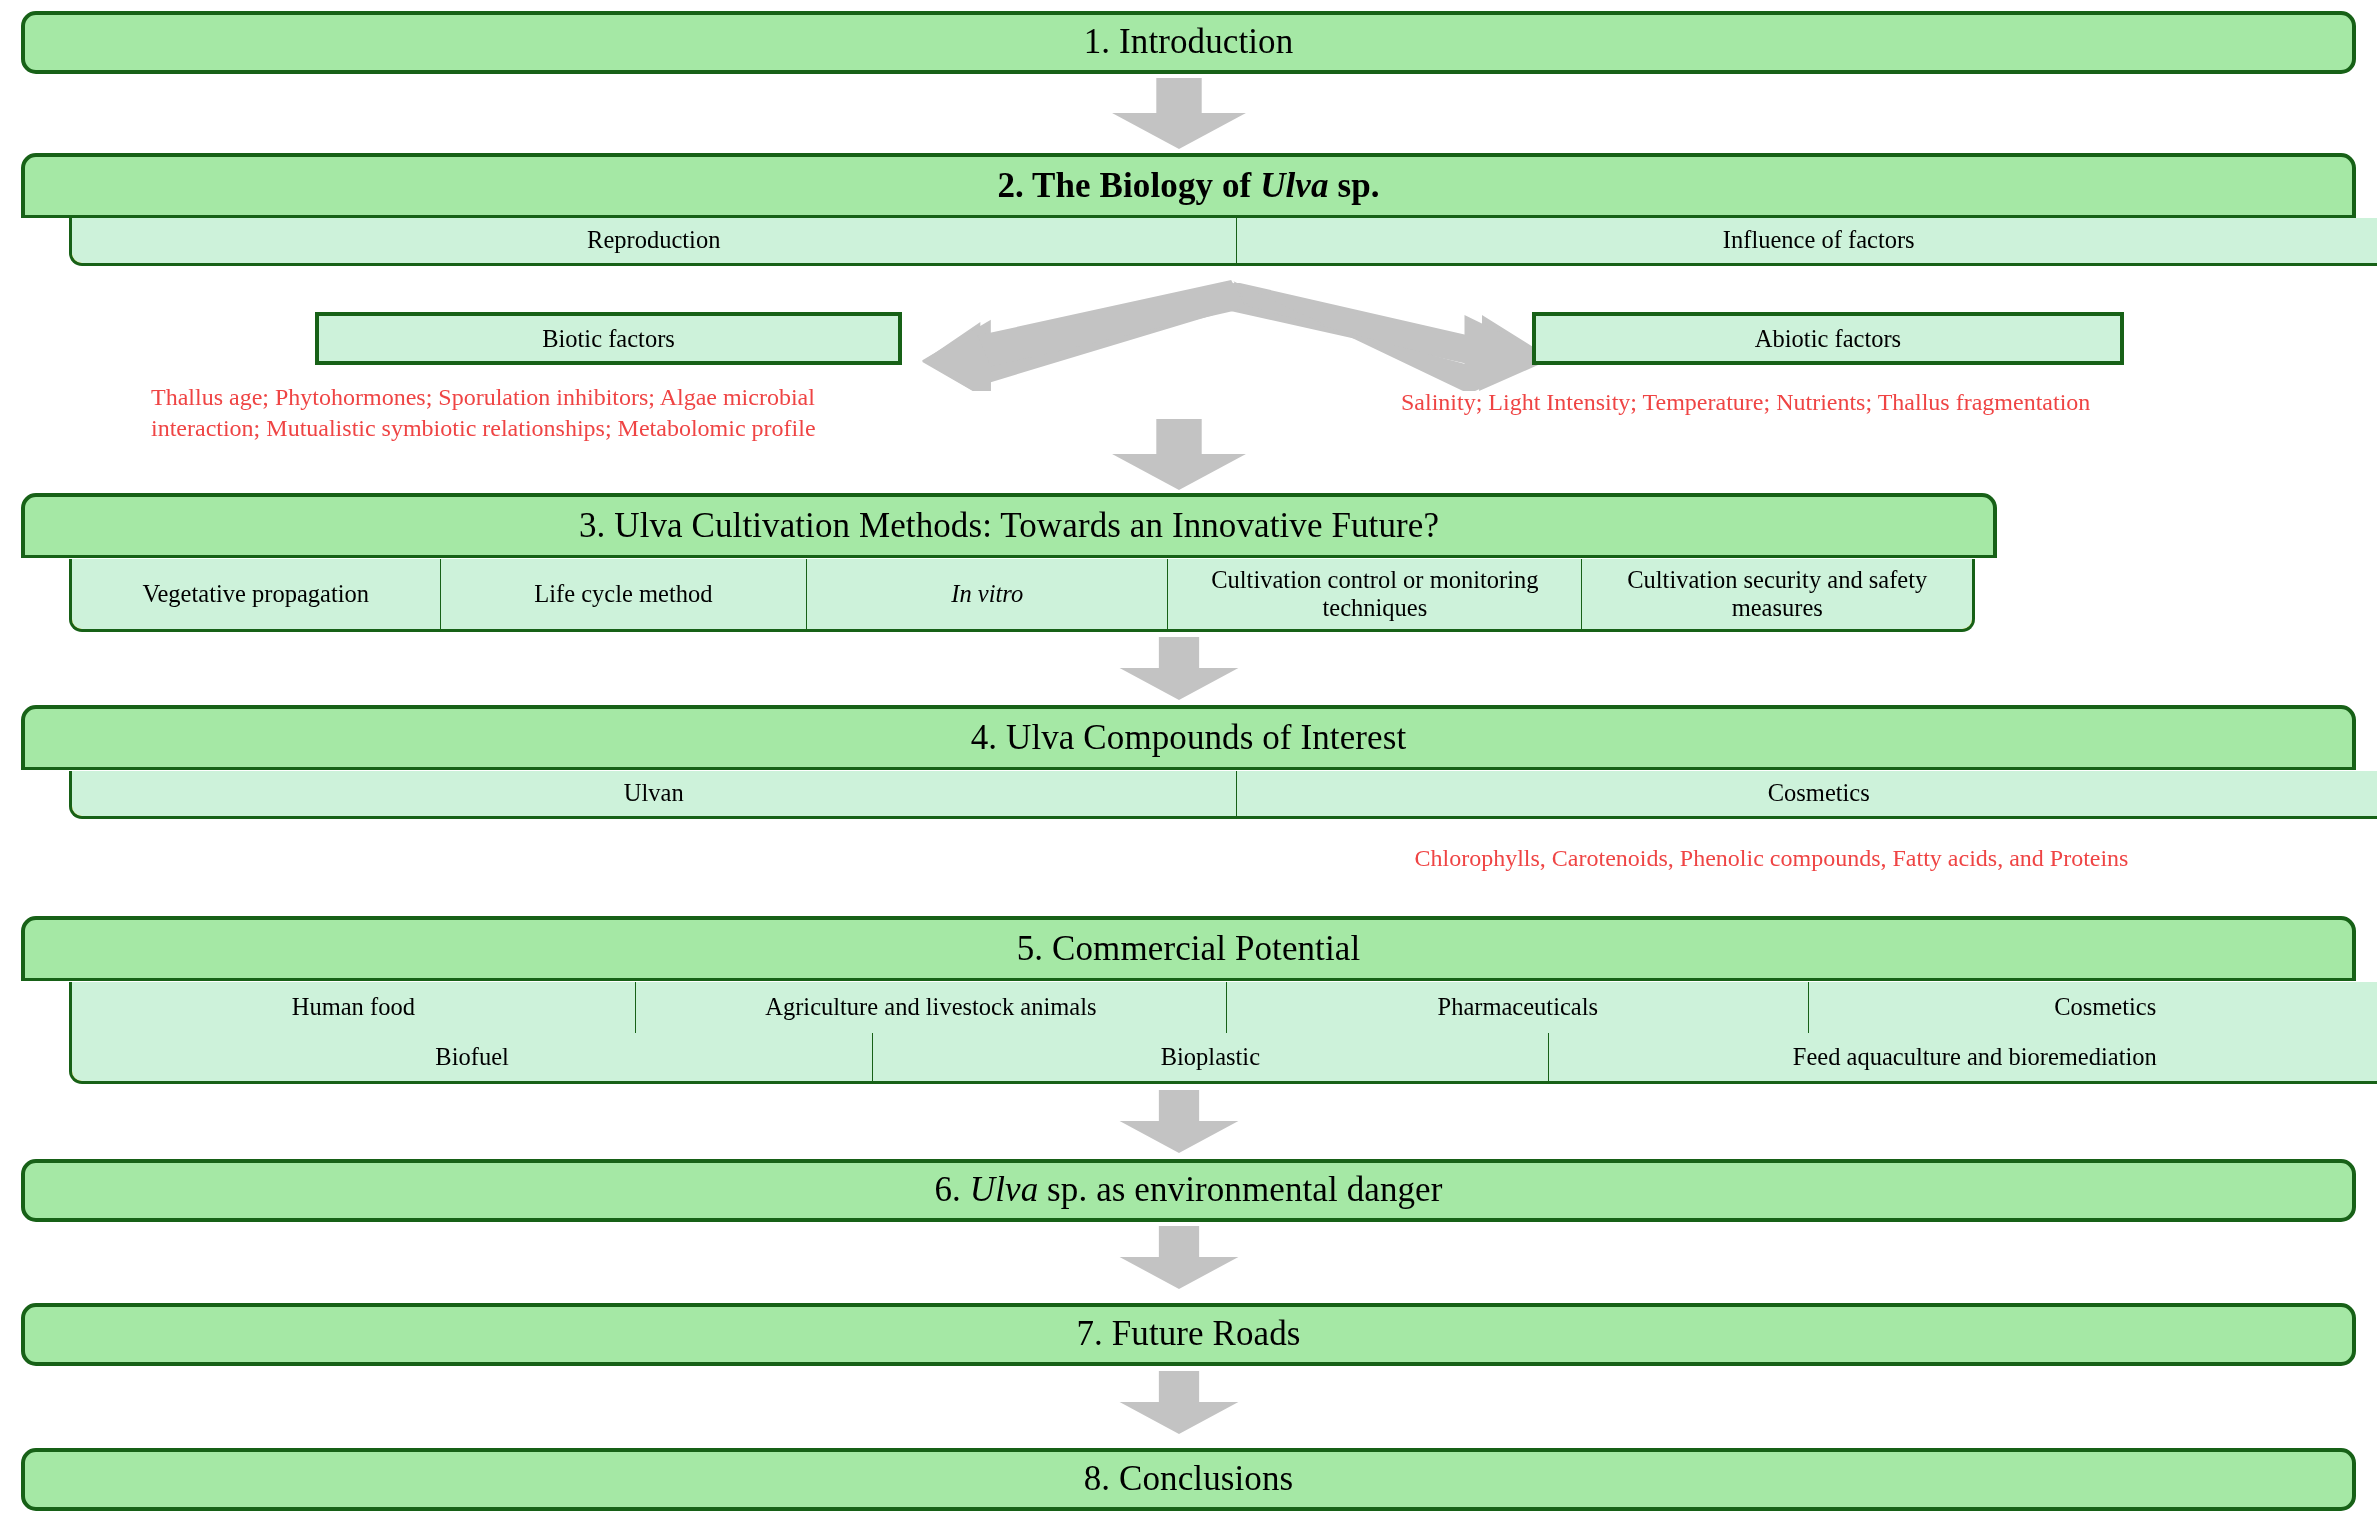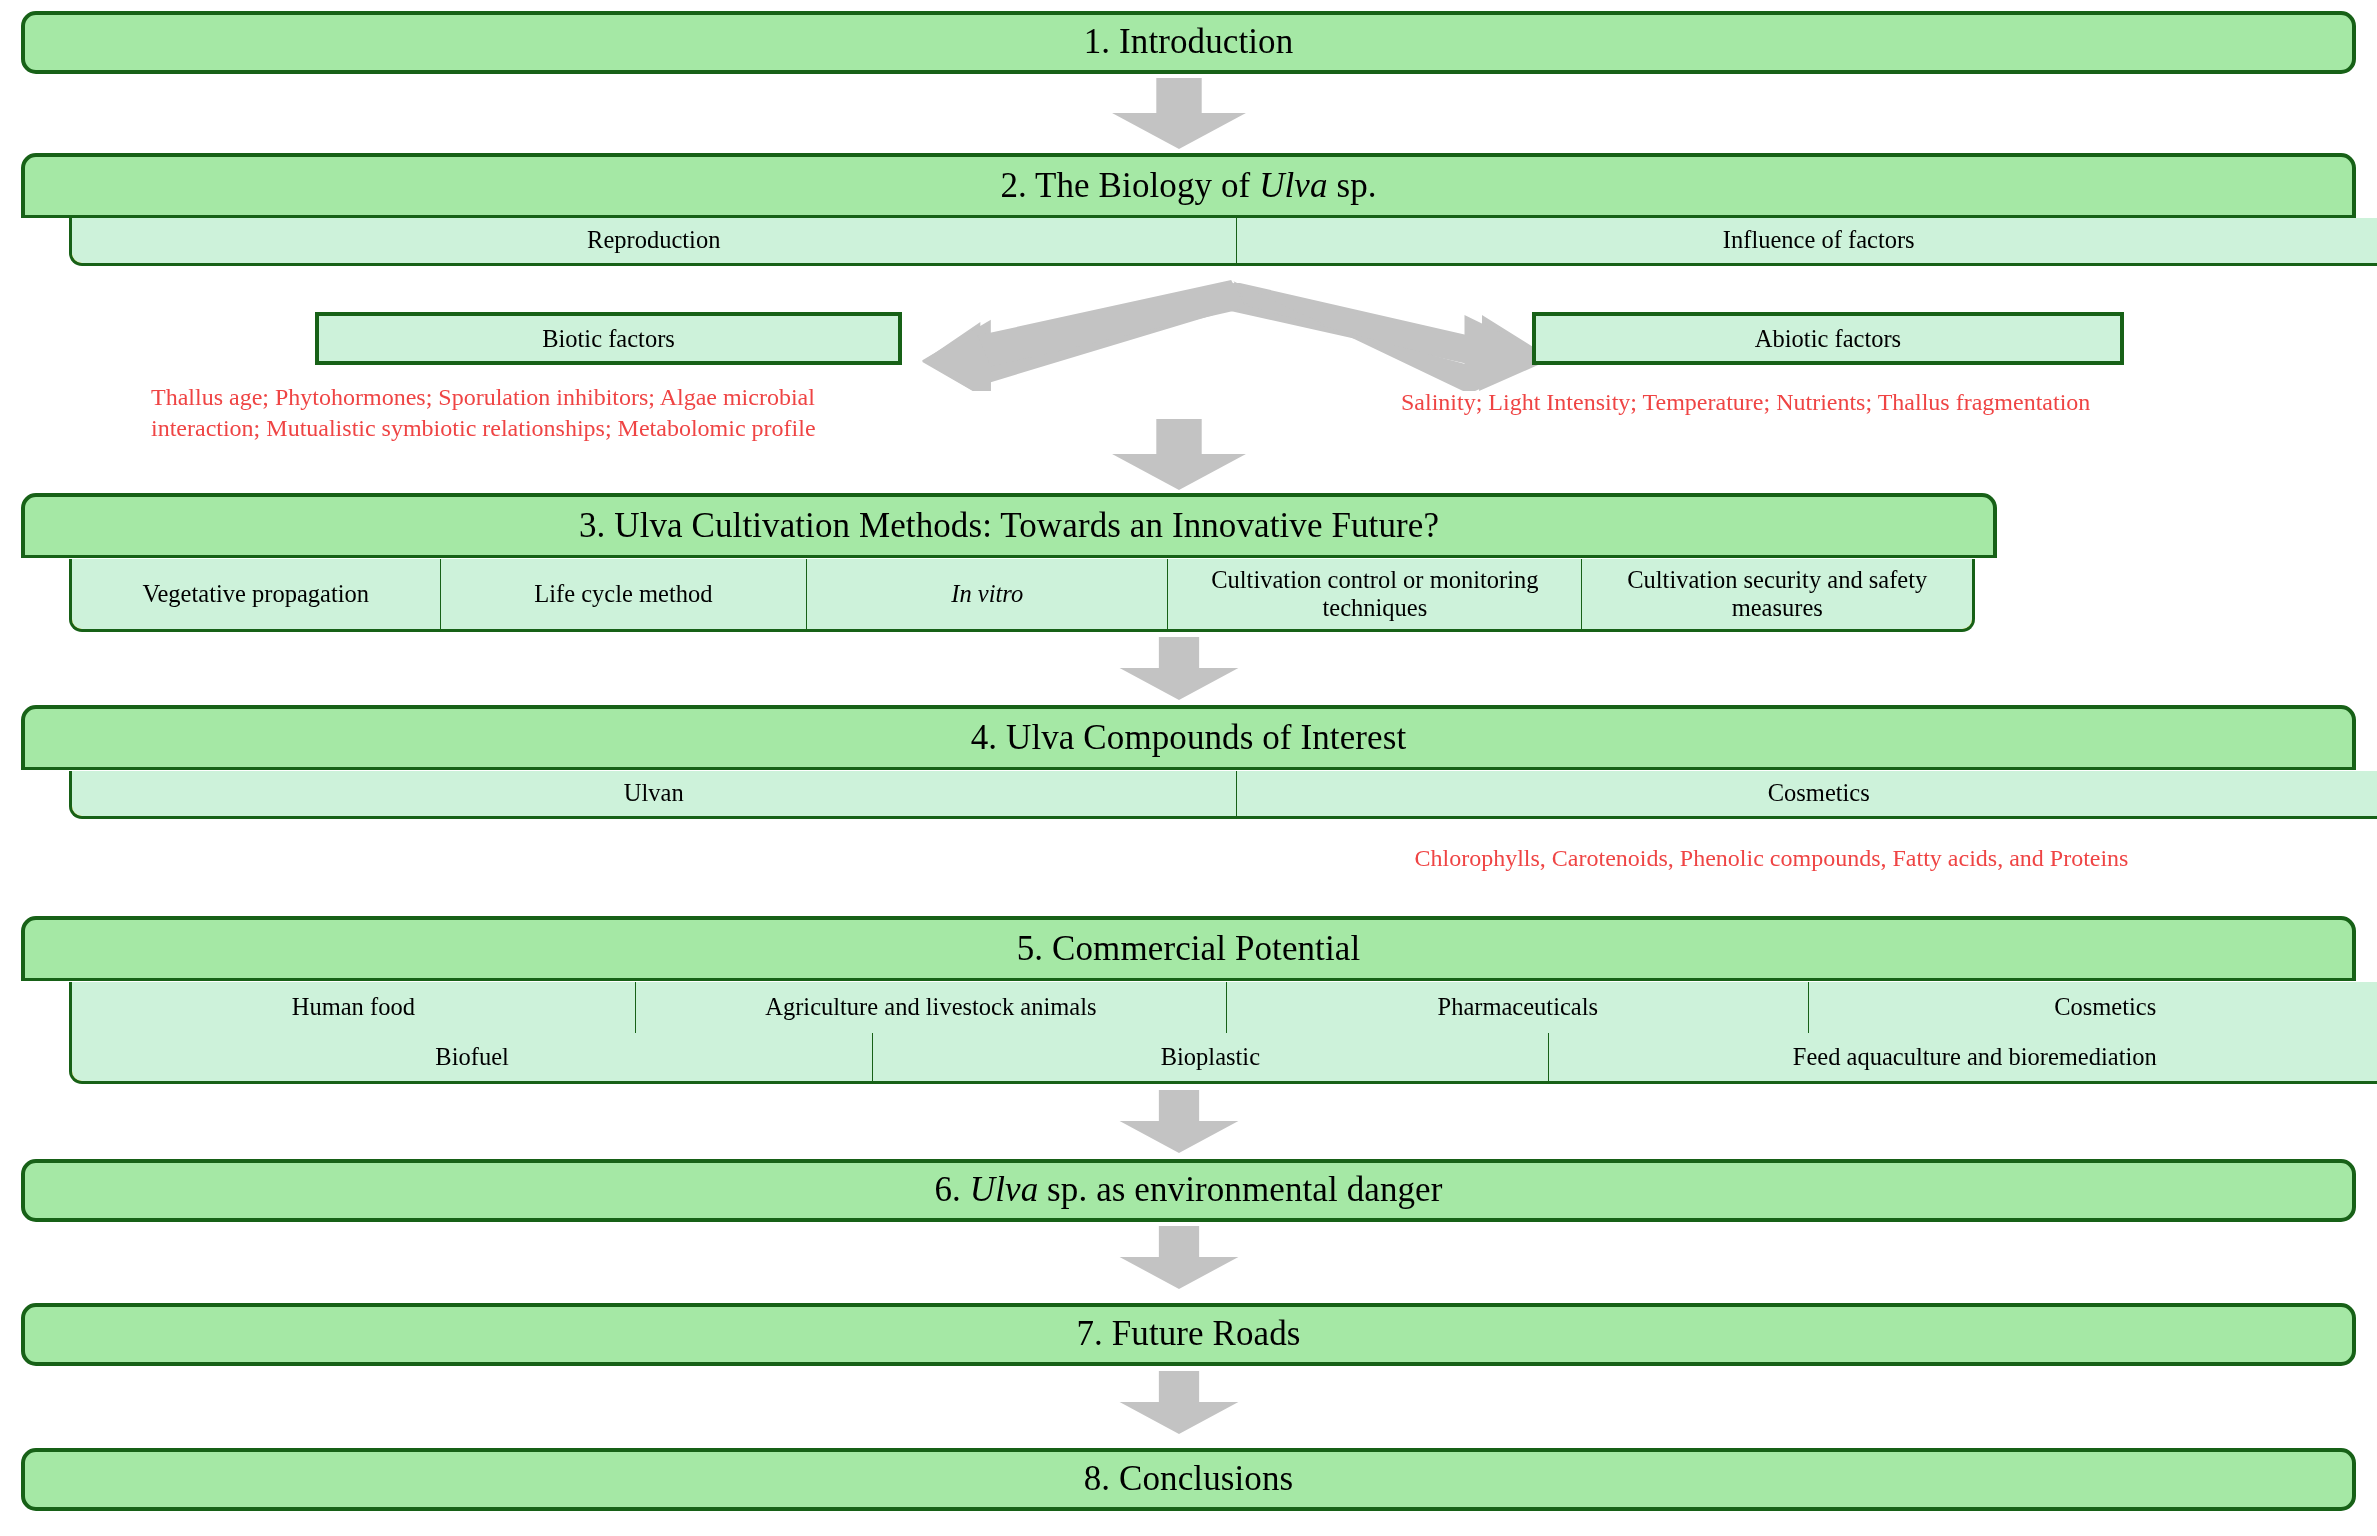--- a/index.html
+++ b/index.html
@@ -109,21 +109,21 @@
 <div id="canvas">
 
   <div class="mainbar" style="left:21px; top:10.5px; width:2335px; height:63px;">
     <span>1. Introduction</span>
   </div>
 
   <svg class="arrow-down" style="left:1112px; top:78px;" width="134" height="71" viewBox="0 0 230 122">
     <polygon points="76,0 154,0 154,60 230,60 115,122 0,60 76,60" fill="#c3c3c3"></polygon>
   </svg>
 
-  <div class="mainbar square-bottom" style="left:21px; top:153px; width:2335px; height:65px;">
+  <div class="mainbar square-bottom" style="left:21px; top:153px; width:2335px; height:65px;font-weight:bold;">
     <span>
       <span>2. The Biology of </span><i>Ulva</i><span> sp.</span>
     </span>
   </div>
   <div class="subrow" style="left:21px; top:218px; width:2335px; height:48px;">
     <div class="subcell" style="flex:0 0 50%;">
       <span>Reproduction</span>
     </div>
     <div class="subcell" style="flex:1 1 auto;">
       <span>Influence of factors</span>

